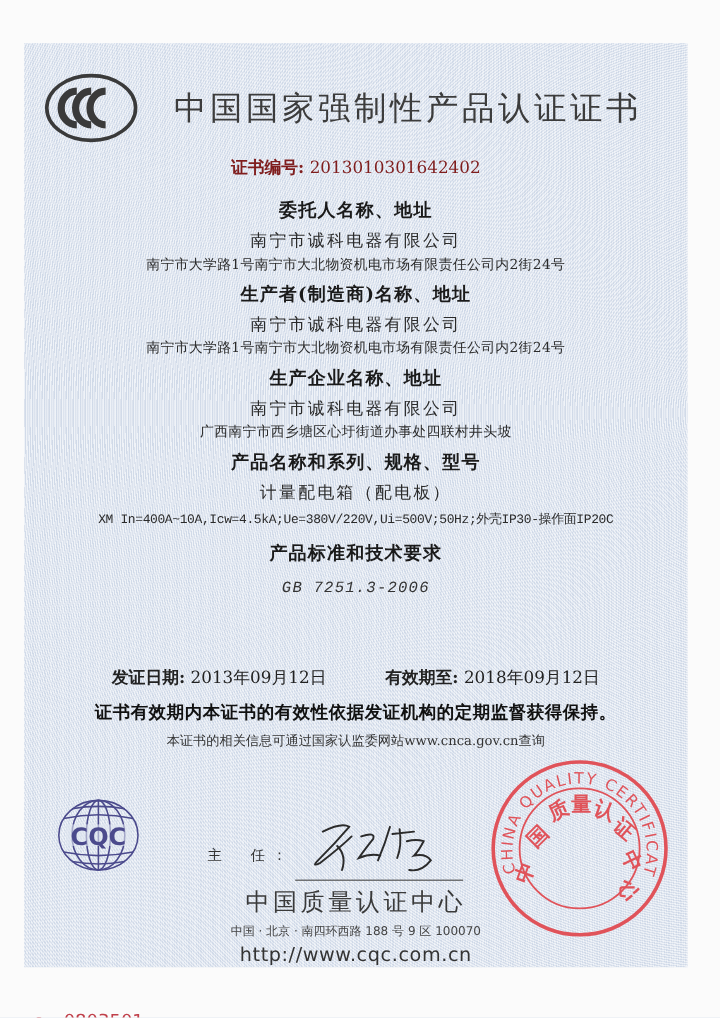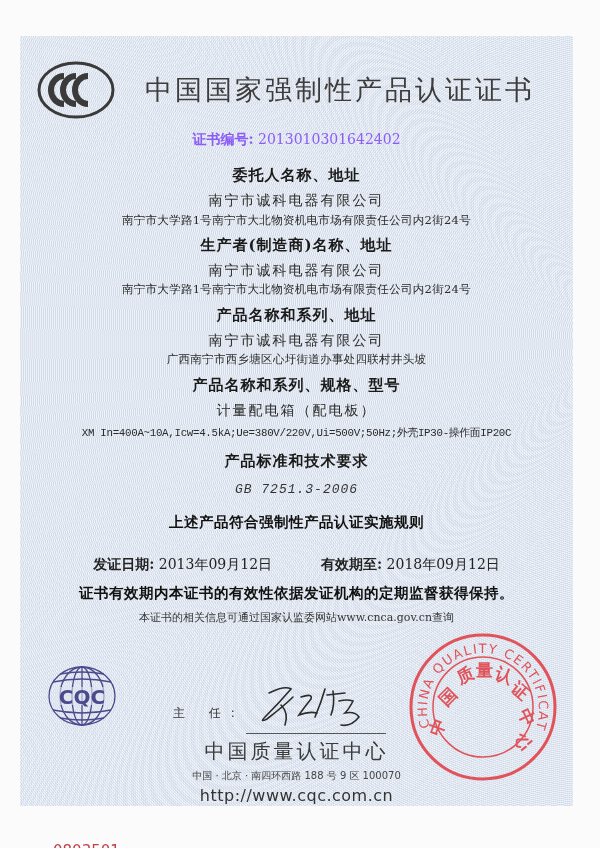--- a/index.html
+++ b/index.html
@@ -16,21 +16,21 @@
       repeating-radial-gradient(circle at 110% 40%, rgba(255,255,255,0.35) 0 1px, rgba(170,185,210,0.18) 1px 2px),
       repeating-linear-gradient(90deg, rgba(255,255,255,0.25) 0 1px, rgba(180,195,220,0.12) 1px 2px);
   }
   .abs { position:absolute; }
   .center { position:absolute; left:20px; width:553px; text-align:center; }
 
   
   .ccc-logo { left:36px; top:60px; width:80px; height:60px; }
   .title { left:145px; top:72px; font-family:"DejaVu Sans","Liberation Sans",sans-serif; font-size:27px; letter-spacing:3px; color:#3c3c3c; font-weight:normal; }
 
-  .certno { top:131px; font-size:14px; color:#8b5cf6; }
+  .certno { top:131px; font-size:14px; color:#7f1d1d; }
   .certno .lbl { font-weight:bold; }
 
   .h { font-weight:bold; font-size:15px; color:#1a1a1a; letter-spacing:1px; }
   .v { font-size:14px; color:#2a2a2a; letter-spacing:2px; }
   .a { font-size:11.5px; color:#2a2a2a; letter-spacing:0.3px; }
   .spec { font-family:"Liberation Mono","DejaVu Sans Mono",monospace; font-size:10.8px; color:#2a2a2a; letter-spacing:-0.3px; }
   .std { font-family:"Liberation Mono","DejaVu Sans Mono",monospace; font-size:13px; color:#333; letter-spacing:1px;font-style:italic; }
   .decl { font-weight:bold; font-size:14.5px; color:#111; line-height:19px; letter-spacing:0.5px; }
   .dates { top:556px; font-size:14px; color:#222; }
   .dates b { font-weight:bold; }
@@ -70,33 +70,32 @@
 </div>
 
 <div class="center h" style="top:166px">委托人名称、地址</div>
 <div class="center v" style="top:192px">南宁市诚科电器有限公司</div>
 <div class="center a" style="top:213px">南宁市大学路1号南宁市大北物资机电市场有限责任公司内2街24号</div>
 
 <div class="center h" style="top:236px">生产者(制造商)名称、地址</div>
 <div class="center v" style="top:262px">南宁市诚科电器有限公司</div>
 <div class="center a" style="top:282px">南宁市大学路1号南宁市大北物资机电市场有限责任公司内2街24号</div>
 
-<div class="center h" style="top:306px">产品名称和系列、地址</div>
+<div class="center h" style="top:306px">生产企业名称、地址</div>
 <div class="center v" style="top:332px">南宁市诚科电器有限公司</div>
 <div class="center a" style="top:352px">广西南宁市西乡塘区心圩街道办事处四联村井头坡</div>
 
 <div class="center h" style="top:376px">产品名称和系列、规格、型号</div>
 <div class="center v" style="top:402px">计量配电箱（配电板）</div>
 <div class="center spec" style="top:426px">XM In=400A~10A,Icw=4.5kA;Ue=380V/220V,Ui=500V;50Hz;外壳IP30-操作面IP20C</div>
 
 <div class="center h" style="top:452px">产品标准和技术要求</div>
 <div class="center std" style="top:482px">GB 7251.3-2006</div>
 
 <div class="center decl" style="top:512px">
-  <div>上述产品符合强制性产品认证实施规则</div>
 </div>
 
 <div class="center dates">
   <b>发证日期:</b>
   <span>2013年09月12日</span>
   <span style="display:inline-block;width:40px"></span>
   <b>有效期至:</b>
   <span>2018年09月12日</span>
 </div>
 <div class="center validity">证书有效期内本证书的有效性依据发证机构的定期监督获得保持。</div>

